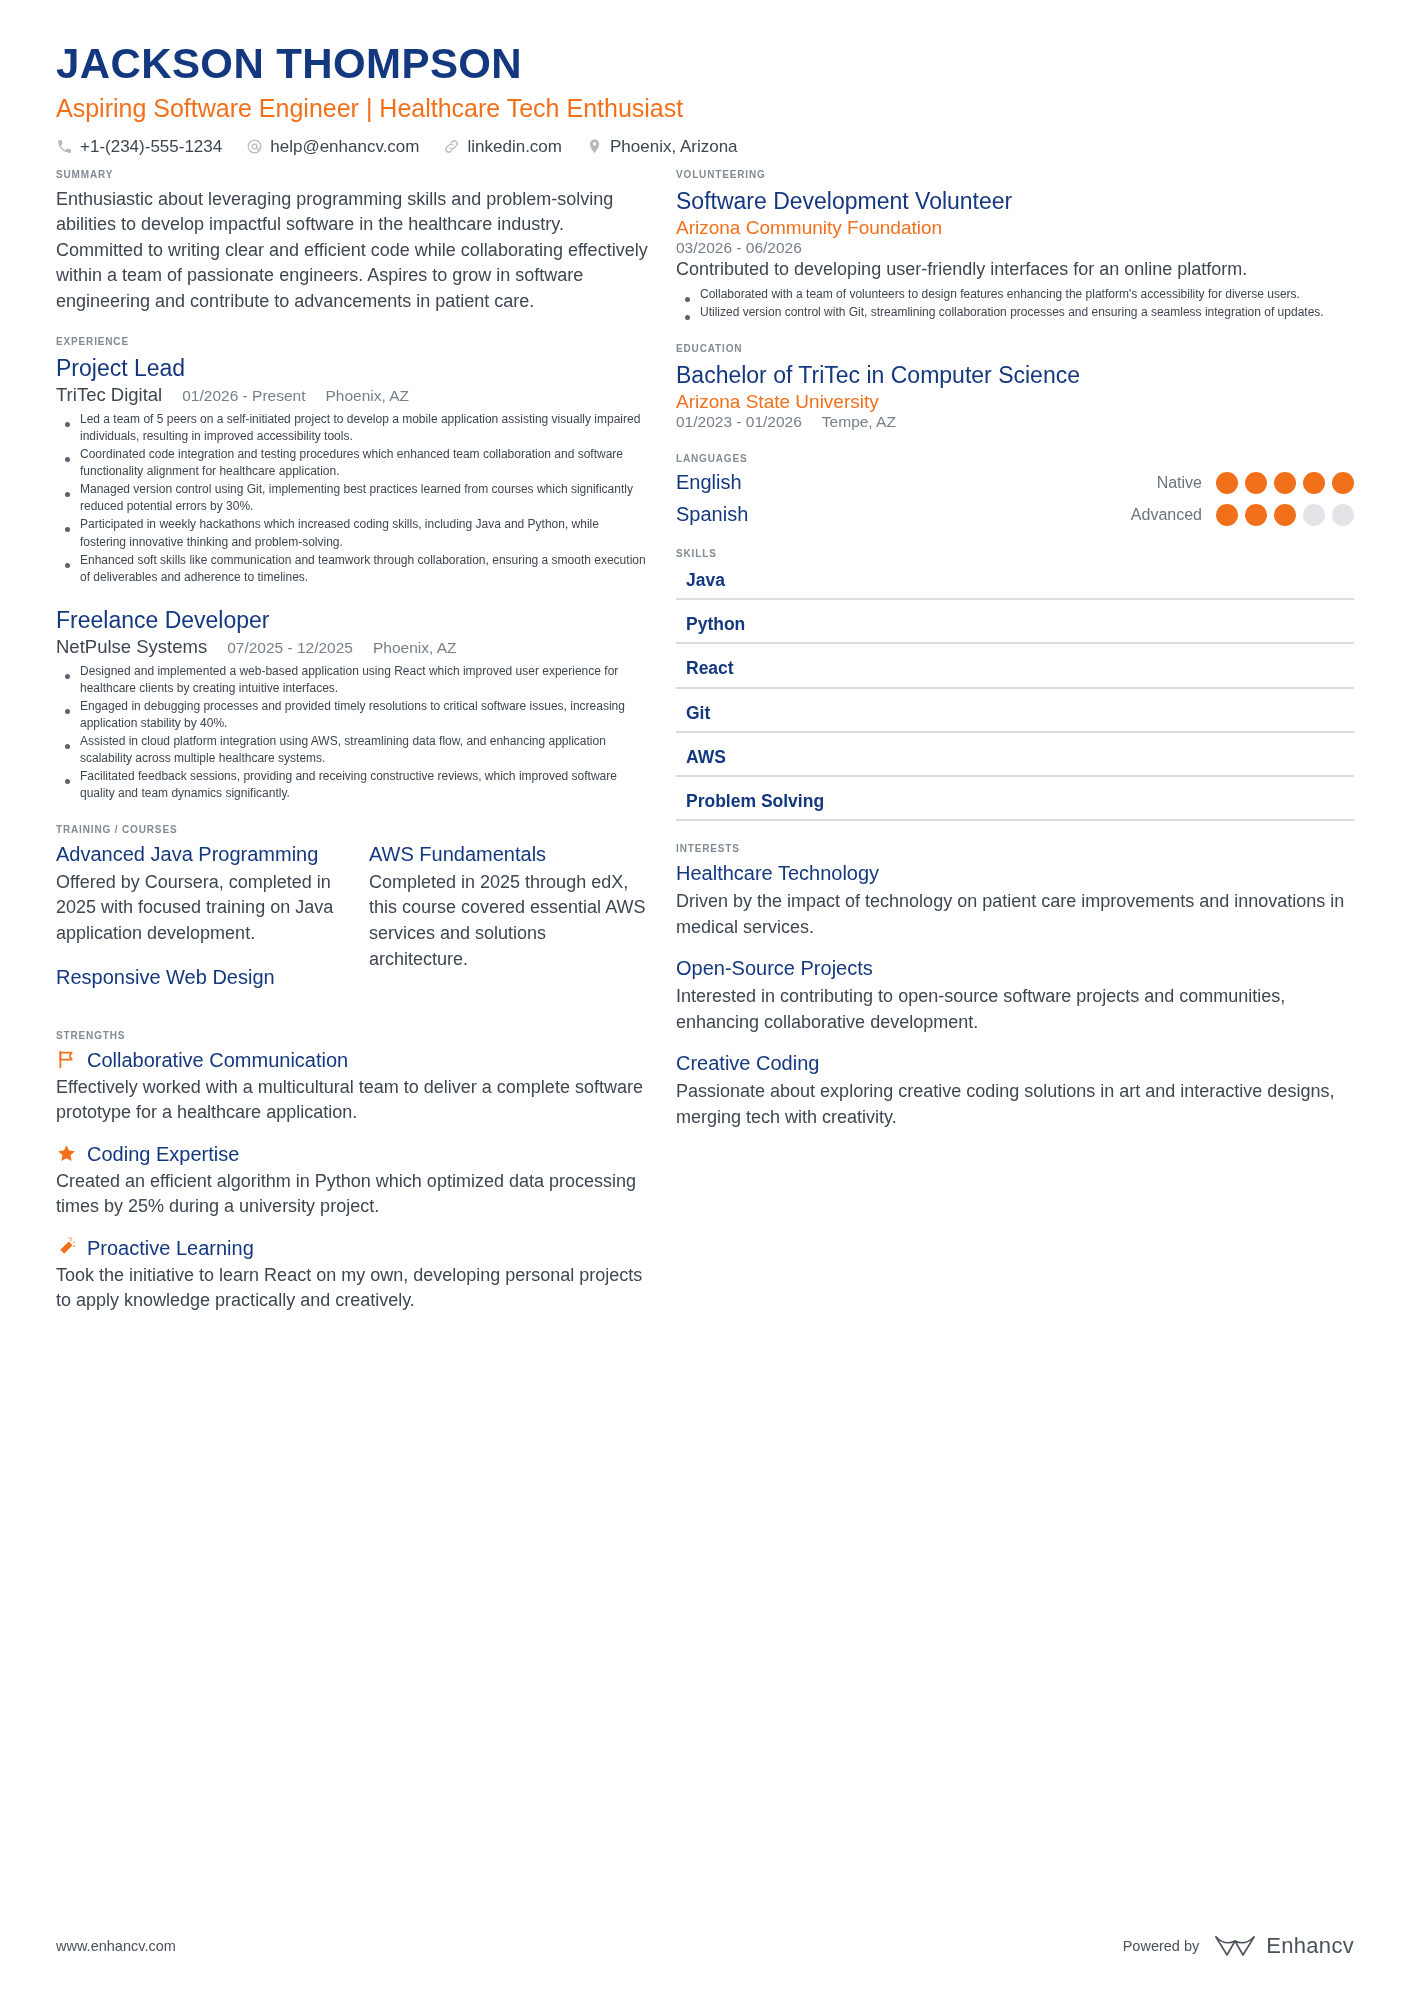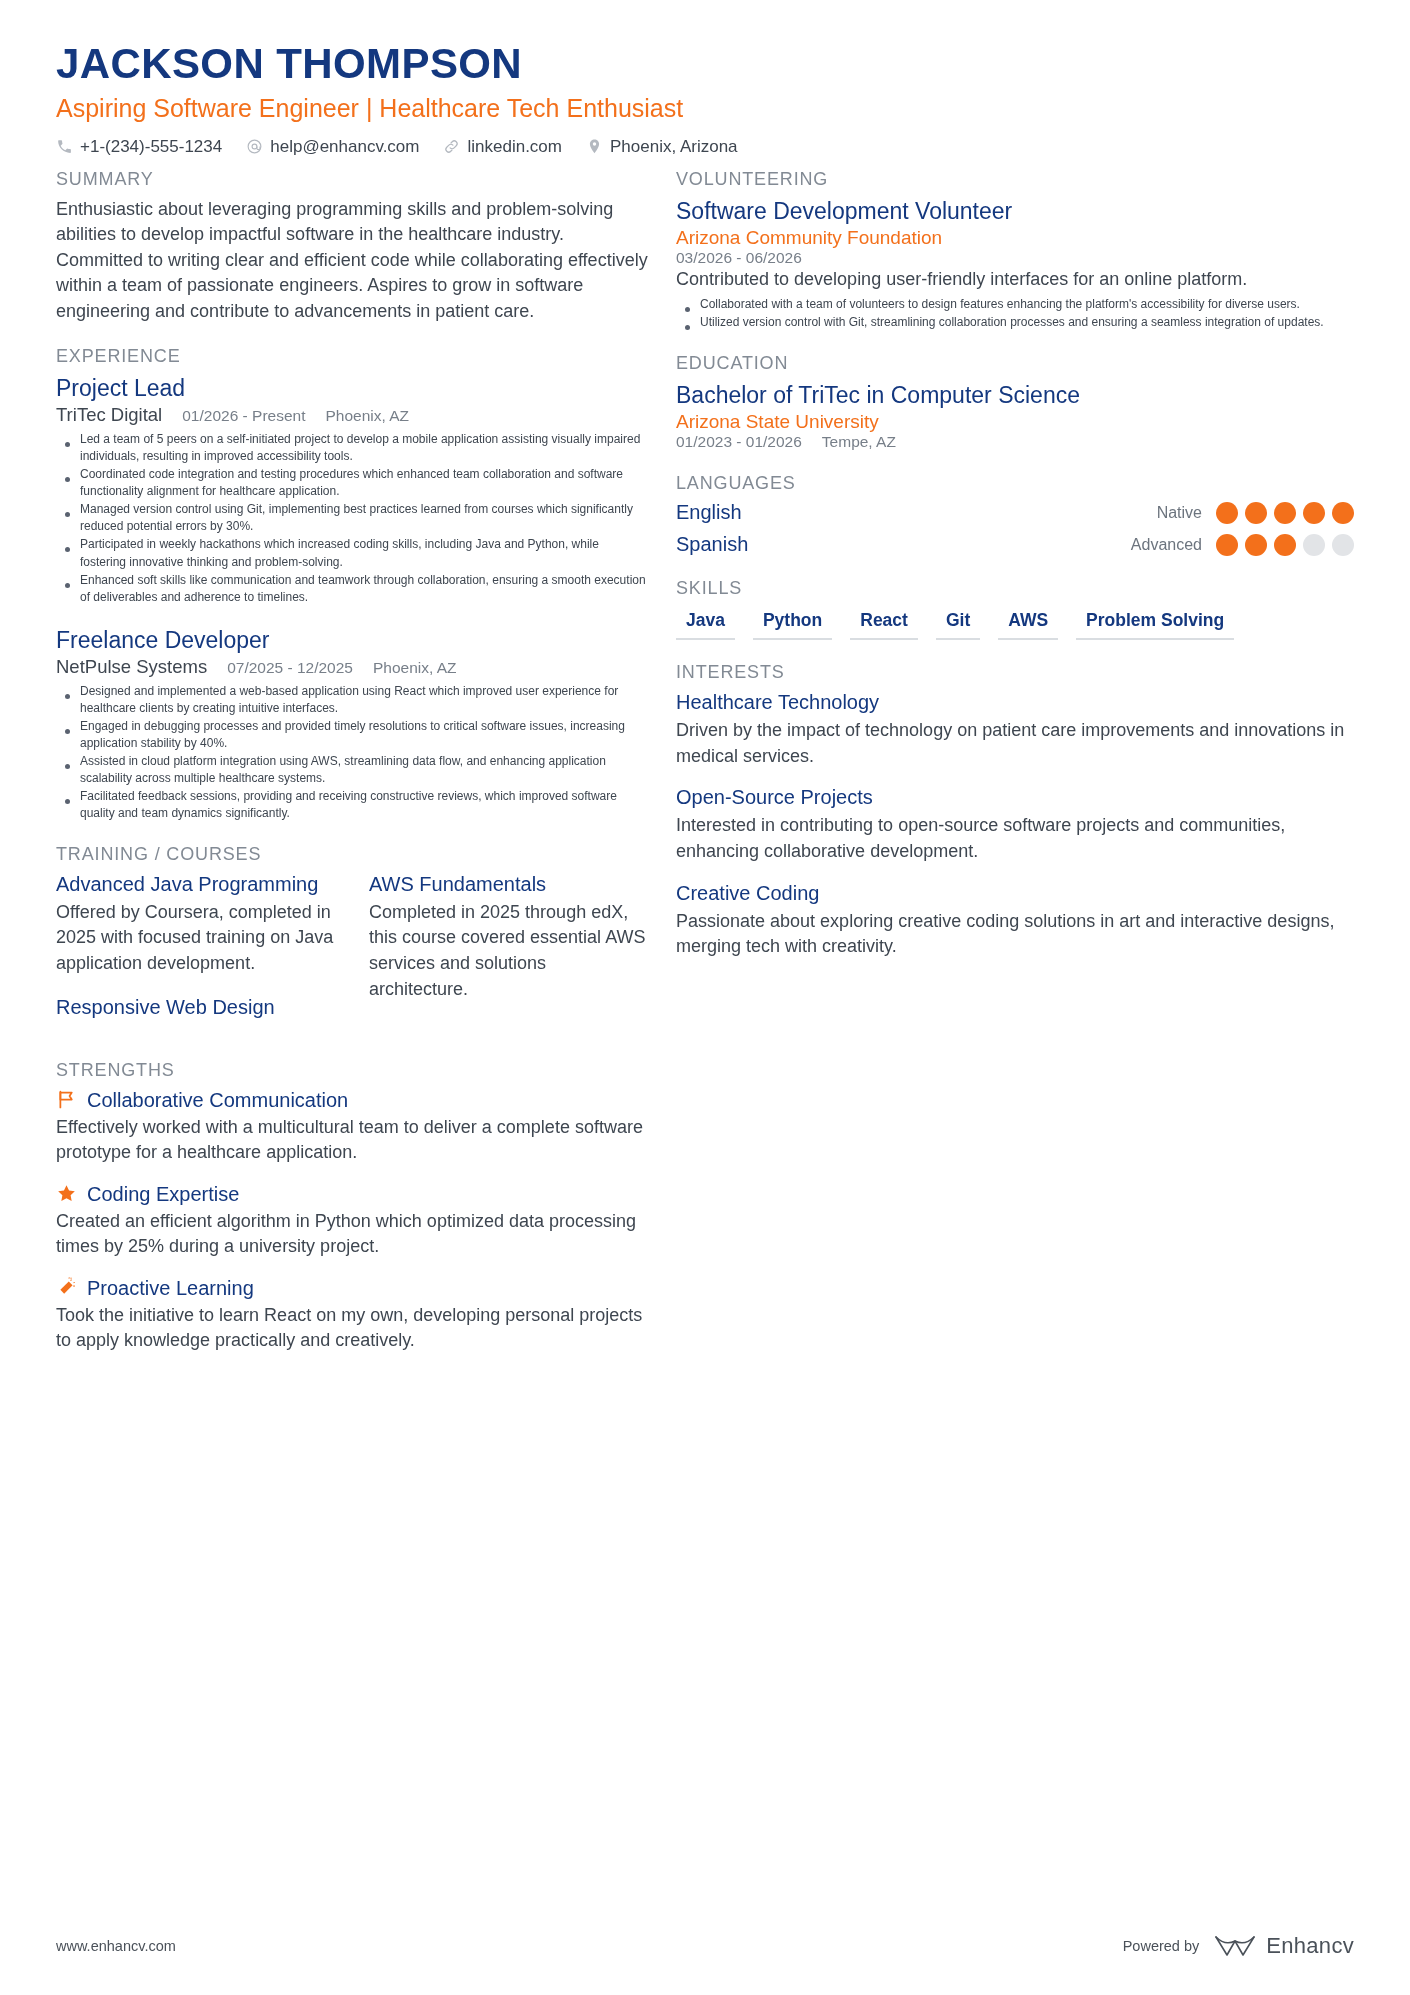--- a/index.html
+++ b/index.html
@@ -49,26 +49,26 @@
   .contact-item .ico { display: inline-flex; width: 17px; height: 17px; color: #b4b9c0; flex: 0 0 auto; }
   .contact-item .ico svg { width: 100%; height: 100%; display: block; }
 
   
   .columns { display: flex; gap: 0; margin-top: 12px; }
   .col-left { width: 620px; flex: 0 0 620px; padding-right: 28px; }
   .col-right { width: 678px; flex: 0 0 678px; padding-left: 0px; }
 
   .section { margin-bottom: 22px; }
   .section-label {
-    font-size: 18px;
+    font-size: 10px;
     letter-spacing: 0.85px;
     color: #828a94;
     text-transform: uppercase;
     margin-bottom: 7px;
-    font-weight: 400;
+    font-weight: 700;
   }
   .body-text { font-size: 18px; line-height: 1.42; color: #3e4650; }
 
   
   .entry { margin-bottom: 20px; }
   .entry:last-child { margin-bottom: 0; }
   .entry-title {
     font-size: 23px;
     color: #14387f;
     font-weight: 400;
@@ -117,21 +117,21 @@
     display: flex; align-items: center;
     margin-bottom: 9px;
   }
   .lang-name { font-size: 20px; color: #14387f; flex: 1 1 auto; }
   .lang-level { font-size: 16px; color: #6c747e; margin-right: 14px; white-space: nowrap; }
   .dots { display: flex; gap: 7px; flex: 0 0 auto; }
   .dot { width: 22px; height: 22px; border-radius: 50%; background: #e2e4e7; }
   .dot.on { background: #f3701b; }
 
   
-  .skills-wrap { display: flex; flex-wrap: wrap; gap: 10px 18px; }
+  .skills-wrap { display: flex; flex-wrap: wrap; gap: 10px 18px; flex-direction: column; }
   .skill {
     font-size: 17.5px;
     font-weight: 700;
     color: #14387f;
     padding: 4px 10px 8px 10px;
     border-bottom: 2px solid #d9dde1;
     line-height: 1.15;
   }
 
   

